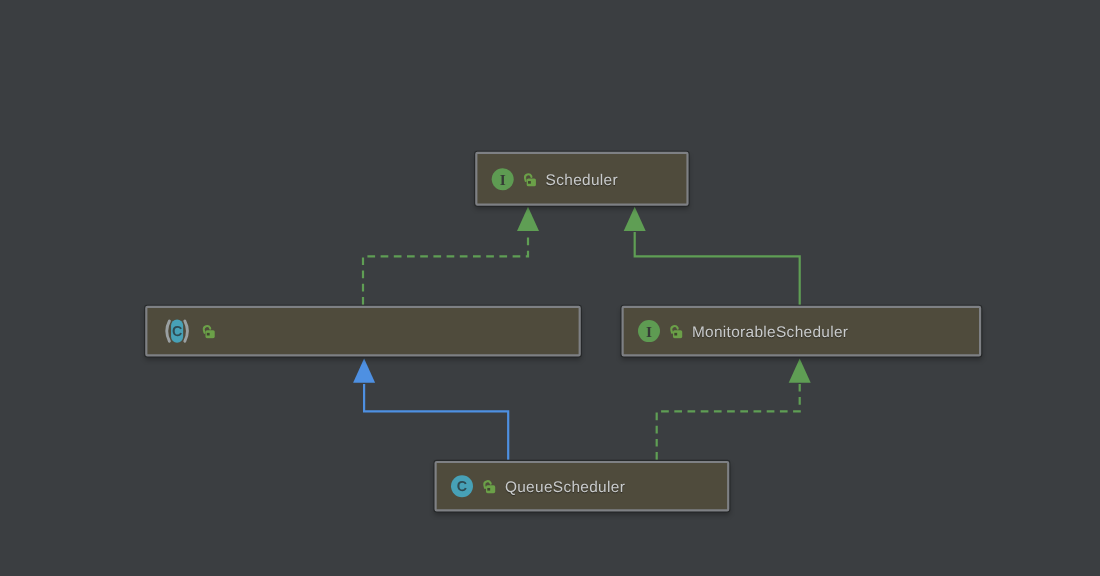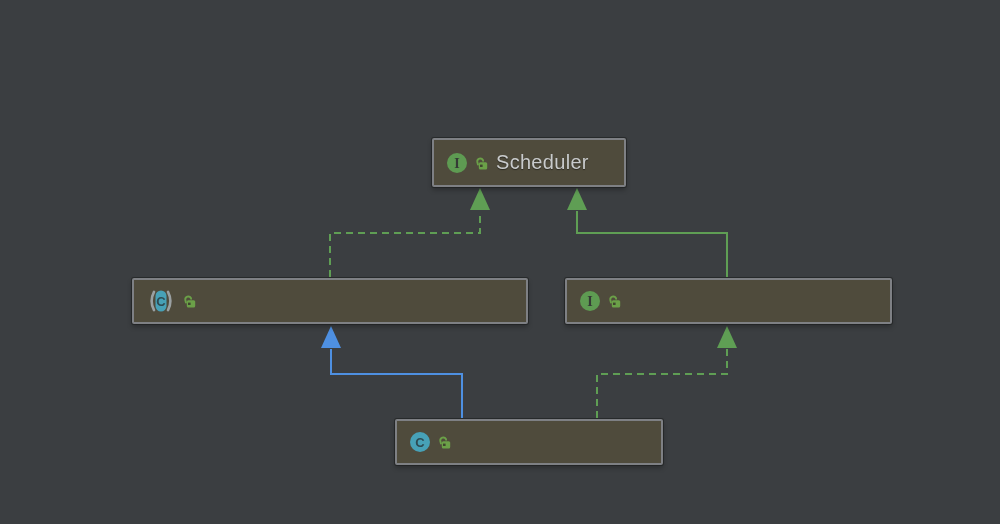--- a/index.html
+++ b/index.html
@@ -34,21 +34,21 @@
     border-radius: 2px;
     box-shadow: 0 0 0 1px rgba(25,27,28,0.55), 0 3px 5px rgba(0,0,0,0.28);
     cursor: default;
   }
   .n-scheduler { left: 432px; top: 138px; width: 194px; height: 49px; }
   .n-drs       { left: 132px; top: 278px; width: 396px; height: 46px; }
   .n-ms        { left: 565px; top: 278px; width: 327px; height: 46px; }
   .n-qs        { left: 395px; top: 419px; width: 268px; height: 46px; }
   .node .label {
     color: #c9cbcc;
-    font-size: 20px;
+    font-size: 14px;
     letter-spacing: 0.3px;
     white-space: nowrap;
     text-shadow: 0 1px 1px rgba(0,0,0,0.45);
   }
   .type-icon { width: 22px; height: 22px; flex: 0 0 auto; }
   .type-icon.wide { width: 30px; flex-basis: 30px; }
   .lock-icon { width: 14px; height: 14px; flex: 0 0 auto; margin-left: -2px; }
   .iface-circle { fill: #5e9b52; }
   .class-circle { fill: #47a1b7; }
   .class-pill   { fill: #47a1b7; }
@@ -132,29 +132,31 @@
       <circle class="iface-circle" cx="11" cy="11" r="10"></circle>
       <text class="icon-letter" x="11" y="16">I</text>
     </svg>
     <svg class="lock-icon" viewBox="0 0 14 14">
       <g transform="rotate(-14 6 6)">
         <path class="lock-stroke" d="M3.4,8 L3.4,5.4 A3,3 0 0 1 9.3,4.8 L9.3,5.6"></path>
       </g>
       <rect class="lock-fill" x="4.8" y="6.2" width="8.4" height="7.2" rx="1.5"></rect>
       <rect class="lock-hole" x="6" y="8.6" width="2.6" height="2.4"></rect>
     </svg>
+    <span class="label">MonitorableScheduler</span>
   </div>
 
   <div class="node n-qs" style="background-color: rgb(79, 75, 60);">
     <svg class="type-icon" viewBox="0 0 22 22">
       <circle class="class-circle" cx="11" cy="11" r="10"></circle>
       <text class="icon-letter sans" x="11" y="15.5">C</text>
     </svg>
     <svg class="lock-icon" viewBox="0 0 14 14">
       <g transform="rotate(-14 6 6)">
         <path class="lock-stroke" d="M3.4,8 L3.4,5.4 A3,3 0 0 1 9.3,4.8 L9.3,5.6"></path>
       </g>
       <rect class="lock-fill" x="4.8" y="6.2" width="8.4" height="7.2" rx="1.5"></rect>
       <rect class="lock-hole" x="6" y="8.6" width="2.6" height="2.4"></rect>
     </svg>
+    <span class="label">QueueScheduler</span>
   </div>
 
 </div>
 
 </body></html>

